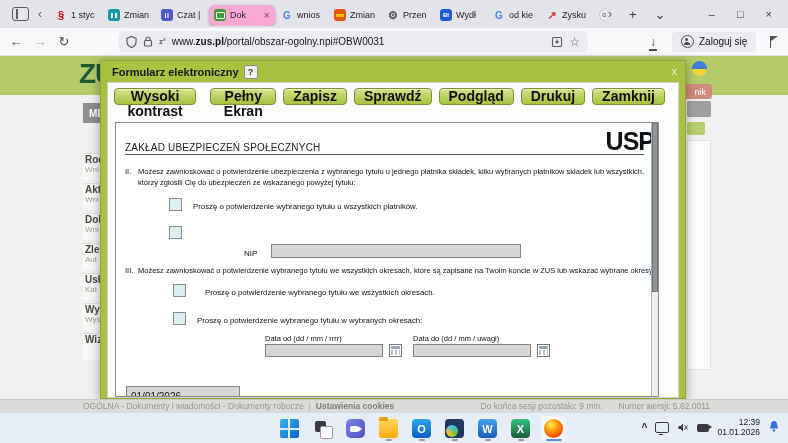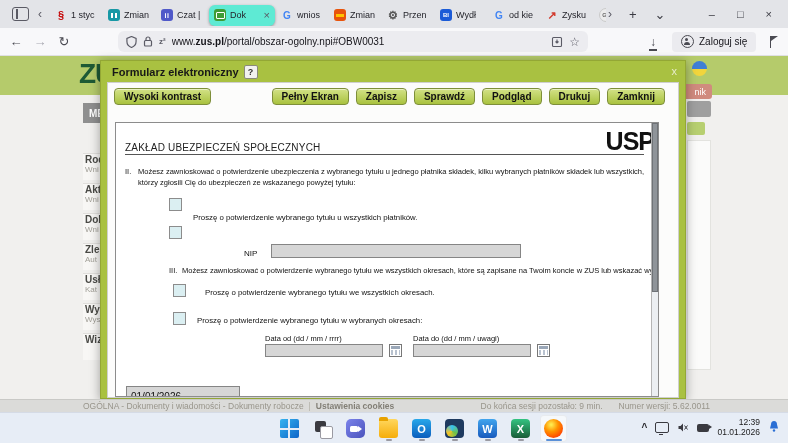--- a/index.html
+++ b/index.html
@@ -8,21 +8,21 @@
 
   
   .tabstrip{position:absolute;left:0;top:0;right:0;height:28px;background:#e3e4e8;
             display:flex;align-items:center;padding:0 4px;box-sizing:border-box;}
   .ffview{width:15px;height:12px;border:1.4px solid #5a5a64;border-radius:3px;margin:0 7px 0 8px;position:relative;flex:none;}
   .ffview::after{content:"";position:absolute;left:3px;top:1px;bottom:1px;width:1.5px;background:#5a5a64;}
   .tscroll{color:#5a5a64;font-size:12px;margin:0 8px 0 2px;flex:none;}
   .tab-list{display:flex;align-items:center;gap:1px;overflow:hidden;width:556px;flex:none;}
   .tab{height:21px;margin-top:2px;border-radius:6px;padding:0 5px;display:flex;gap:4px;align-items:center;
        width:42px;flex:none;overflow:hidden;font-size:9px;color:#24242b;}
-  .tab.active{background:#5eead4;box-shadow:0 1px 3px rgba(0,0,0,.35);width:56px;}
+  .tab.active{background:#f9a8d4;box-shadow:0 1px 3px rgba(0,0,0,.35);width:56px;}
   .tlabel{white-space:nowrap;overflow:hidden;flex:1;}
   .tclose{color:#5a5a64;font-size:11px;flex:none;}
   .fav{width:12px;height:12px;border-radius:3px;flex:none;display:flex;align-items:center;justify-content:center;
        font-weight:bold;font-size:8px;position:relative;}
   .fav-paragraph::before{content:"§";color:#c40000;font-size:11px;}
   .fav-site{background:#1798a5;}
   .fav-site::before{content:"";width:6px;height:5px;background:repeating-linear-gradient(90deg,#fff 0 2px,rgba(255,255,255,0) 2px 4px);}
   .fav-teams{background:#5059c9;color:#fff;}
   .fav-teams::before{content:"ii";font-size:7px;letter-spacing:.5px;}
   .fav-edoc{background:#3f9c35;}
@@ -95,38 +95,38 @@
   .modal{position:absolute;left:100px;top:60px;width:586px;height:339px;background:#a9c141;z-index:5;
          box-shadow:0 2px 10px rgba(0,0,0,.35);border:1px solid #93a735;box-sizing:border-box;}
   .mtitle{height:21px;display:flex;align-items:center;padding:0 8px 0 11px;}
   .mtitle .tt{font-size:11px;font-weight:bold;color:#181818;}
   .helpic{width:12px;height:12px;margin-left:5px;background:#f2f2ee;border:1px solid #8a8a7a;border-radius:2px;
           font-size:9px;font-weight:bold;color:#333;display:flex;align-items:center;justify-content:center;}
   .mx{margin-left:auto;color:#e7ecc9;font-size:11px;line-height:11px;}
   .mpanel{position:absolute;left:6px;right:6px;top:21px;bottom:0;background:#fcfcfb;border:1px solid #cfcfcf;box-sizing:border-box;}
   .btnrow{display:flex;align-items:center;gap:7px;padding:5px 13px 3px 6px;}
   .gbtn{height:17px;padding:0 9px;background:linear-gradient(#d3e287,#a9c23f);border:1px solid #7e8f3a;border-radius:4px;
-        font-family:"Liberation Sans",sans-serif;font-weight:bold;font-size:10px;color:#111;
+        font-family:"Liberation Sans",sans-serif;font-weight:bold;font-size:14px;color:#111;
         box-shadow:inset 0 1px 0 rgba(255,255,255,.5);line-height:15px;}
   .bsp{flex:1;}
   .mtabs{display:flex;height:14px;margin:3px 0 0 16px;font-size:9px;color:#222;}
   .mtab{border:1px solid #a0a0a0;padding:0 6px;display:flex;align-items:center;background:#fff;margin-right:2px;white-space:nowrap;}
   .mtab.gray{background:#d6d6d6;}
   .formview{position:absolute;left:7px;right:19px;top:39px;bottom:0;border:1px solid #8c8c8c;background:#fff;
             overflow:hidden;box-sizing:border-box;}
   .vscroll{position:absolute;right:0;top:0;bottom:0;width:7px;background:#eceff2;border-left:1px solid #b5b5b5;box-sizing:border-box;}
   .vthumb{position:absolute;left:0;right:0;top:0;height:62%;background:#8f9499;border:1px solid #6f7377;box-sizing:border-box;}
 
   .forg{position:absolute;left:9px;top:19px;font-size:10px;color:#222;letter-spacing:.2px;}
   .fhr{position:absolute;left:9px;right:14px;top:31px;border-top:1px solid #555;}
   .fusp{position:absolute;right:4px;top:4px;font-size:25px;font-weight:bold;color:#111;letter-spacing:-1px;}
   .fpar{position:absolute;left:9px;width:532px;font-size:7.5px;line-height:10.5px;color:#111;padding-left:13px;box-sizing:border-box;}
   .fpar .num{position:absolute;left:0;top:0;}
   .p2{top:44px;}
-  .p3{top:143px;margin-left:44px;}
+  .p3{top:143px;}
   .cb{position:absolute;width:13px;height:13px;background:#dbeff2;border:1px solid #8c8c8c;box-sizing:border-box;}
   .cblab{position:absolute;font-size:7.8px;color:#111;white-space:nowrap;}
   .ginput{position:absolute;background:#d6d6d6;border:1px solid #858585;box-sizing:border-box;font-size:10px;
           color:#111;display:flex;align-items:center;padding-left:4px;}
   .flab{position:absolute;font-size:7.5px;color:#111;white-space:nowrap;}
   .cal{position:absolute;width:13px;height:13px;border:1px solid #777;background:#fff;box-sizing:border-box;}
   .cal::before{content:"";position:absolute;left:1px;right:1px;top:1px;height:3px;background:#9aa7b8;}
   .cal::after{content:"";position:absolute;left:1px;right:1px;top:5px;bottom:1px;
               background:repeating-linear-gradient(90deg,#b8c2cf 0 2px,#fff 2px 4px);}
 
@@ -337,21 +337,21 @@
       </div>
       <div class="formview">
         <div class="forg">ZAKŁAD UBEZPIECZEŃ SPOŁECZNYCH</div>
         <div class="fhr"></div>
         <div class="fusp">USP</div>
 
         <div class="fpar p2">
           <span class="num">II.</span><span>Możesz zawnioskować o potwierdzenie ubezpieczenia z wybranego tytułu u jednego płatnika składek, kilku wybranych płatników składek lub wszystkich, którzy zgłosili Cię do ubezpieczeń ze wskazanego powyżej tytułu:</span>
         </div>
         <span class="cb" style="left:53px;top:75px;"></span>
-        <span class="cblab" style="left:77px;top:90px;text-align:right;">Proszę o potwierdzenie wybranego tytułu u wszystkich płatników.</span>
+        <span class="cblab" style="left:77px;top:79px;text-align:right;">Proszę o potwierdzenie wybranego tytułu u wszystkich płatników.</span>
         <span class="cb" style="left:53px;top:103px;"></span>
 
         <span class="flab" style="left:128px;top:126px;font-size:8px;">NIP</span>
         <div class="ginput" style="left:155px;top:121px;width:250px;height:14px;"></div>
 
         <div class="fpar p3">
           <span class="num">III.</span><span>Możesz zawnioskować o potwierdzenie wybranego tytułu we wszystkich okresach, które są zapisane na Twoim koncie w ZUS lub wskazać wybrane okresy:</span>
         </div>
         <span class="cb" style="left:57px;top:161px;"></span>
         <span class="cblab" style="left:81px;top:165px;margin-left:8px;">Proszę o potwierdzenie wybranego tytułu we wszystkich okresach.</span>

